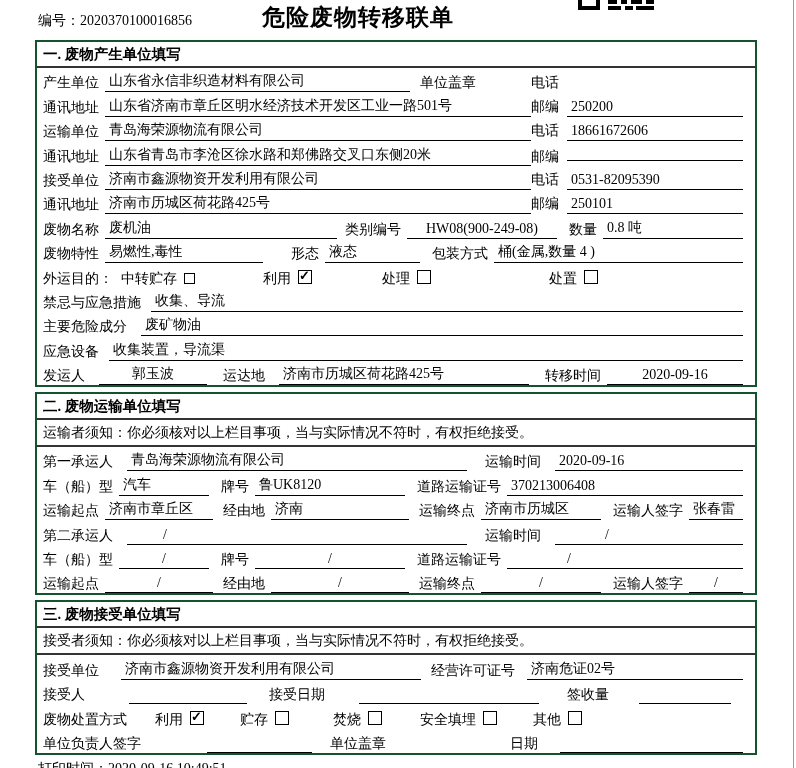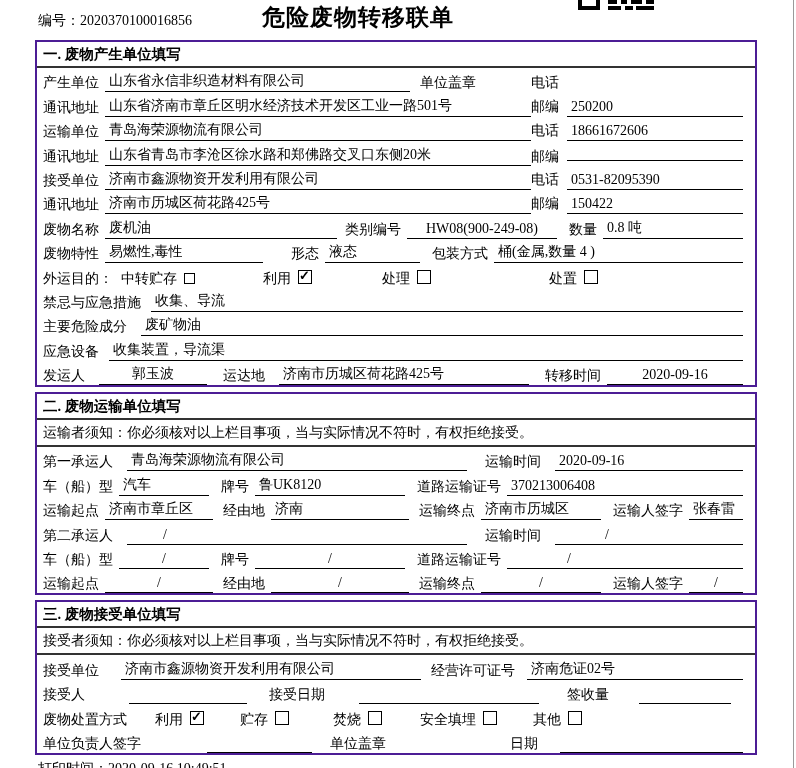--- a/index.html
+++ b/index.html
@@ -6,21 +6,21 @@
   body{
     width:796px;height:768px;background:#fff;position:relative;
     font-family:"Liberation Serif","DejaVu Serif",serif;
     color:#000;font-size:14px;overflow:hidden;
   }
   .page-edge{position:absolute;top:0;bottom:0;right:2px;width:1px;background:#9a9a9a;}
   .hdr{position:relative;height:40px;}
   .serial{position:absolute;left:38px;top:12px;font-size:14px;}
   .doc-title{position:absolute;left:0;right:80px;top:2px;text-align:center;font-size:23px;font-weight:bold;letter-spacing:1px;}
   .qr-frag{position:absolute;left:578px;top:0;}
-  .sec{margin:0 0 5px 35px;width:722px;border:2px solid #4c1d95;box-sizing:border-box;background:#fff;}
+  .sec{margin:0 0 5px 35px;width:722px;border:2px solid #14532d;box-sizing:border-box;background:#fff;}
   .sec-h{font-weight:bold;font-size:14.5px;padding:3px 6px 2px 6px;border-bottom:2px solid #333;}
   .r{display:flex;align-items:flex-end;height:24.4px;padding:0 12px 0 6px;white-space:nowrap;}
   .r.notice{border-bottom:2px solid #333;height:25px;align-items:center;}
   .l{flex:0 0 auto;margin-right:6px;}
   .uv{border-bottom:1px solid #000;padding:0 4px 1px 4px;box-sizing:border-box;min-height:17px;}
   .fx{flex:1 1 auto;}
   .rc{margin-left:auto;display:flex;align-items:baseline;width:212px;flex:0 0 auto;}
   .rc .l{margin-right:8px;}
   .rc .uv{flex:1 1 auto;}
   .cb{display:inline-block;width:12px;height:12px;border:1px solid #000;margin-left:7px;position:relative;top:1px;flex:0 0 auto;}
@@ -98,21 +98,21 @@
         <span class="l">电话</span>
         <span class="uv">0531-82095390</span>
       </span>
   </div>
 
   <div class="r">
     <span class="l">通讯地址</span>
     <span class="uv" style="width:435px;">济南市历城区荷花路425号</span>
     <span class="rc">
         <span class="l">邮编</span>
-        <span class="uv">150422</span>
+        <span class="uv">250101</span>
       </span>
   </div>
 
   <div class="r">
     <span class="l">废物名称</span>
     <span class="uv" style="width:232px;">废机油</span>
     <span class="l" style="margin-left:8px;">类别编号</span>
     <span class="uv" style="width:150px;text-align:center;">HW08(900-249-08)</span>
     <span class="l" style="margin-left:12px;">数量</span>
     <span class="uv fx">0.8 吨</span>

